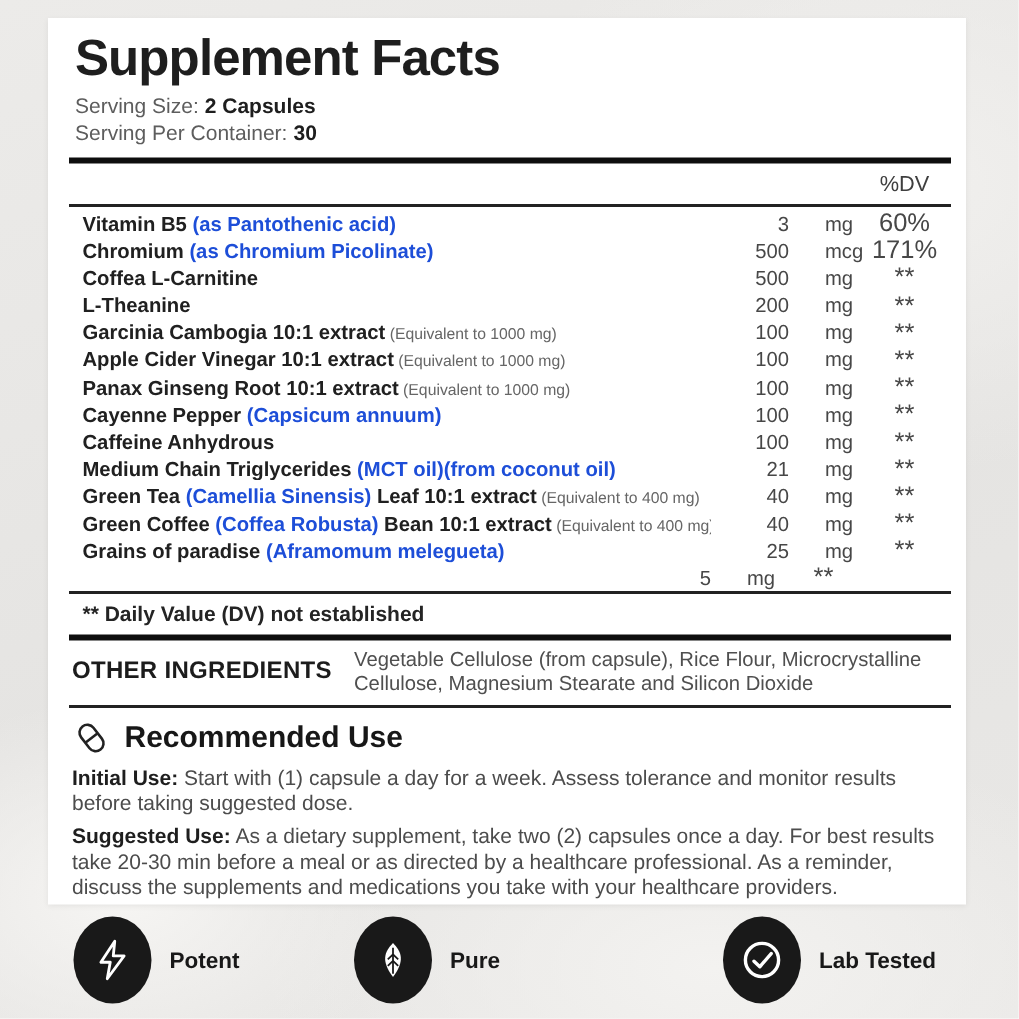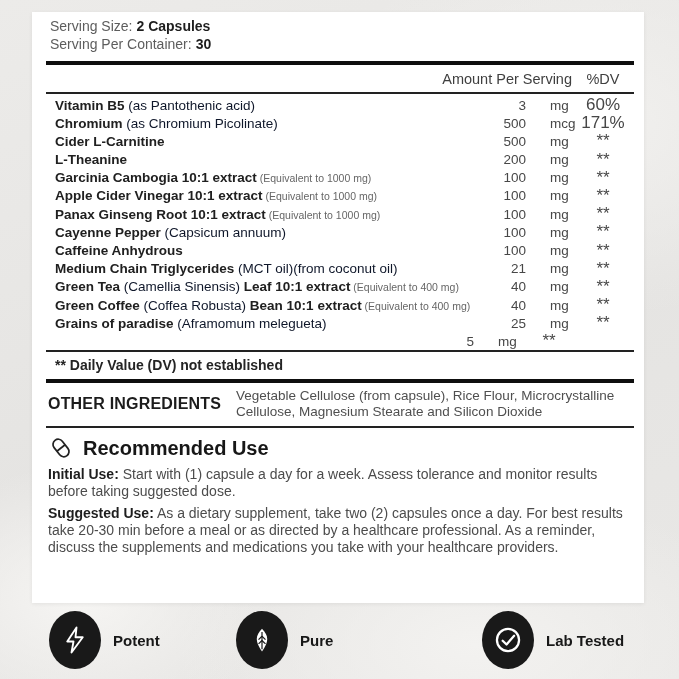--- a/index.html
+++ b/index.html
@@ -28,21 +28,21 @@
 
   .table-header { display:flex; justify-content:flex-end; align-items:center;
     height:27px; font-size:14.5px; color:#3f3f3f; }
   .table-header .dvh { width:62px; text-align:center; }
 
   .rows { margin-top:1px; }
   .ing-row { display:grid; grid-template-columns:1fr 52px 46px 62px;
     height:18.2px; align-items:center; }
   .name { padding-left:9px; white-space:nowrap; overflow:hidden;
     font-size:13.5px; font-weight:700; color:#202020; }
-  .seg-r  { font-weight:400; color:#0f172a; }
+  .seg-r  { font-weight:700; color:#1d4ed8; }
   .seg-sm { font-weight:400; color:#666; font-size:10.5px; }
   .seg-sup{ font-size:8px; vertical-align:super; }
   .amt  { text-align:right; font-size:13.5px; color:#474747; font-weight:400; }
   .unit { padding-left:24px; font-size:13.5px; color:#474747; }
   .dv   { text-align:center; font-size:17px; color:#474747; }
 
   .footnote { padding:5px 0 6px 9px; font-size:14px; font-weight:600; color:#242424; }
 
   .other { display:flex; align-items:center; gap:24px; padding:5px 0 5px 2px; }
   .oi-label { flex:none; width:164px; font-size:16px; font-weight:700; color:#1c1c1c;
@@ -57,52 +57,52 @@
   .badges { position:absolute; left:0; top:609px; width:679px; height:66px;text-align:center; }
   .badge { position:absolute; top:0; display:flex; align-items:center; gap:12px; height:62px; }
   .badge-circle { width:52px; height:58px; border-radius:50%; background:#191919;
     display:flex; align-items:center; justify-content:center; flex:none; }
   .badge-label { font-size:15px; font-weight:700; color:#181818; }
 </style>
 </head>
 <body>
 
 <div class="panel">
+  <h1 class="title">Supplement Facts</h1>
 
   <div class="serving-line">
     <span>Serving Size:</span><b>2 Capsules</b>
   </div>
   <div class="serving-line">
     <span>Serving Per Container:</span><b>30</b>
   </div>
 
   <div class="rule-thick mt8"></div>
 
   <div class="table-header">
-    <span>Amount Per Serving</span>
     <span class="dvh">%DV</span>
   </div>
 
   <div class="rule-thin"></div>
 
   <div class="rows" id="rows">
       <div class="ing-row">
         <span class="name"><span>Vitamin B5</span><span class="seg-r"> (as Pantothenic acid)</span></span>
         <span class="amt">3</span>
         <span class="unit">mg</span>
         <span class="dv">60%</span>
       </div>
       <div class="ing-row">
         <span class="name"><span>Chromium</span><span class="seg-r"> (as Chromium Picolinate)</span></span>
         <span class="amt">500</span>
         <span class="unit">mcg</span>
         <span class="dv">171%</span>
       </div>
       <div class="ing-row">
-        <span class="name"><span>Cider L-Carnitine</span></span>
+        <span class="name"><span>Coffea L-Carnitine</span></span>
         <span class="amt">500</span>
         <span class="unit">mg</span>
         <span class="dv">**</span>
       </div>
       <div class="ing-row">
         <span class="name"><span>L-Theanine</span></span>
         <span class="amt">200</span>
         <span class="unit">mg</span>
         <span class="dv">**</span>
       </div>

